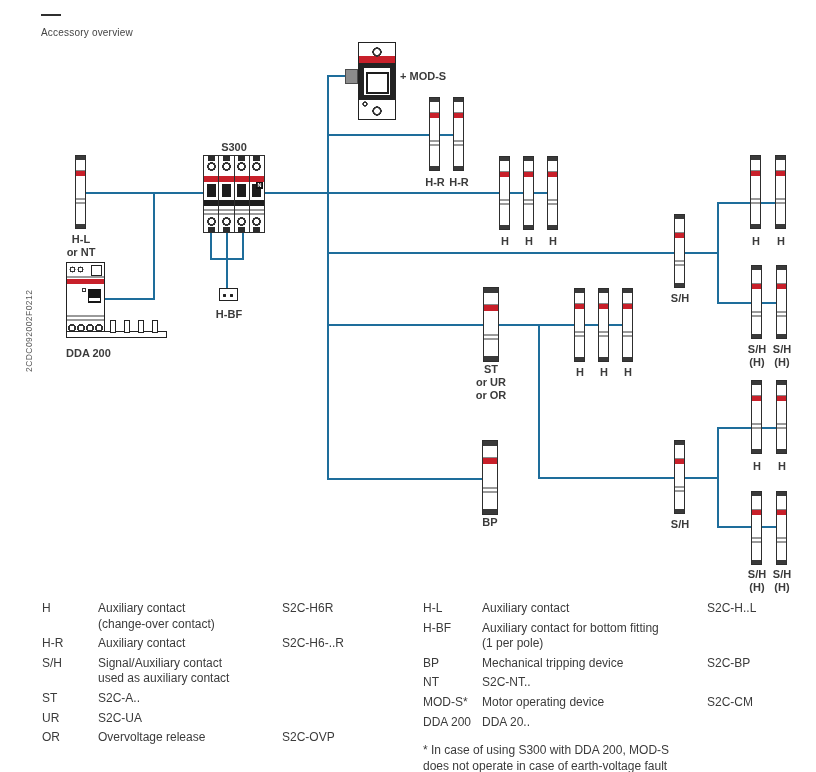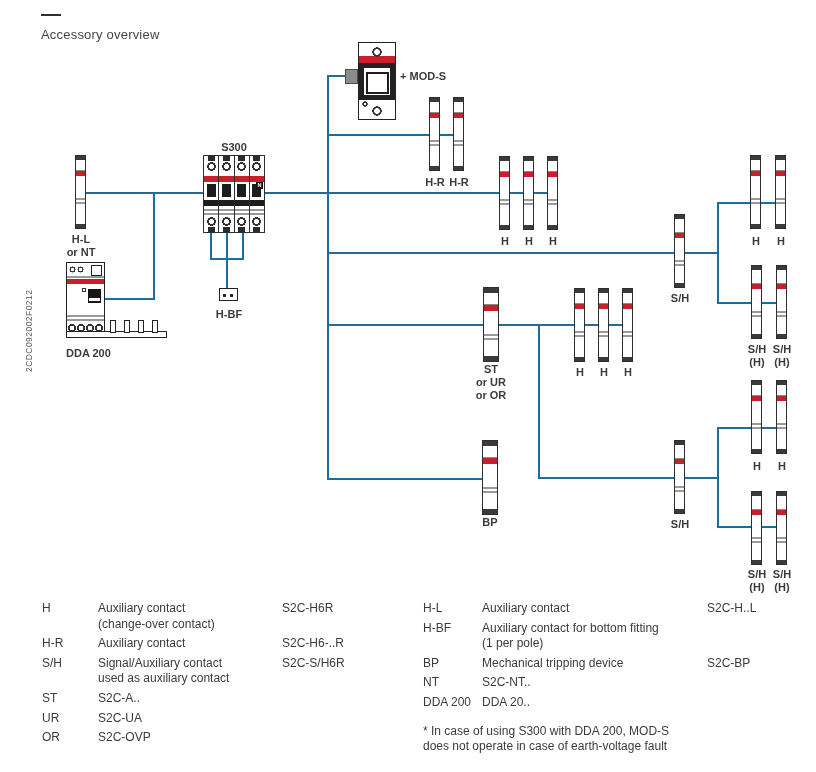--- a/index.html
+++ b/index.html
@@ -1,21 +1,21 @@
 <!DOCTYPE html>
 <html><head>
 <meta charset="utf-8">
 <style>
   html,body{margin:0;padding:0;background:#fff;}
   .canvas{position:relative;width:816px;height:772px;background:#fff;overflow:hidden;
           font-family:"Liberation Sans","DejaVu Sans",sans-serif;color:#3c3c3c;}
   
   .hdr{position:absolute;left:41px;top:6px;z-index:4;}
   .hdr .dash{display:block;font-weight:bold;font-size:20px;line-height:14px;color:#2f2f2f;}
-  .hdr .ttl{display:block;margin-top:7px;font-size:13px;letter-spacing:.2px;color:#444;}
+  .hdr .ttl{display:block;margin-top:7px;font-size:10px;letter-spacing:.2px;color:#444;}
   
   .sidecode{position:absolute;left:24px;top:372px;transform:rotate(-90deg);transform-origin:0 0;
             font-size:8.5px;letter-spacing:.45px;color:#5a5a5a;white-space:nowrap;z-index:4;}
   
   .ln{position:absolute;background:#1e6d9b;z-index:1;}
   .ln.h{height:2px;} .ln.v{width:2px;}
   
   .acc{position:absolute;width:11px;height:74px;box-sizing:border-box;border:1px solid #2e2e2e;
        background-color:#fff;z-index:2;background-repeat:no-repeat;
        background-image:
@@ -294,32 +294,32 @@
     </div>
     <div class="lg-row">
       <div class="lg-cell">H-R</div>
       <div class="lg-cell">Auxiliary contact</div>
       <div class="lg-cell">S2C-H6-..R</div>
     </div>
     <div class="lg-row">
       <div class="lg-cell">S/H</div>
       <div class="lg-cell">Signal/Auxiliary contact
 used as auxiliary contact</div>
-      <div class="lg-cell">S2C-S/H6R</div>
     </div>
     <div class="lg-row">
       <div class="lg-cell">ST</div>
       <div class="lg-cell">S2C-A..</div>
     </div>
     <div class="lg-row">
       <div class="lg-cell">UR</div>
       <div class="lg-cell">S2C-UA</div>
     </div>
     <div class="lg-row">
       <div class="lg-cell">OR</div>
+      <div class="lg-cell">Overvoltage release</div>
       <div class="lg-cell">S2C-OVP</div>
     </div>
   </div>
 
   <div class="legend-col rc">
     <div class="lg-row">
       <div class="lg-cell">H-L</div>
       <div class="lg-cell">Auxiliary contact</div>
       <div class="lg-cell">S2C-H..L</div>
     </div>
@@ -331,20 +331,25 @@
     <div class="lg-row">
       <div class="lg-cell">BP</div>
       <div class="lg-cell">Mechanical tripping device</div>
       <div class="lg-cell">S2C-BP</div>
     </div>
     <div class="lg-row">
       <div class="lg-cell">NT</div>
       <div class="lg-cell">S2C-NT..</div>
     </div>
     <div class="lg-row">
+      <div class="lg-cell">MOD-S*</div>
+      <div class="lg-cell">Motor operating device</div>
+      <div class="lg-cell">S2C-CM</div>
+    </div>
+    <div class="lg-row">
       <div class="lg-cell">DDA 200</div>
       <div class="lg-cell">DDA 20..</div>
     </div>
     <div class="footnote">* In case of using S300 with DDA 200, MOD-S
 does not operate in case of earth-voltage fault</div>
   </div>
 
 </div>
 
 </body></html>

